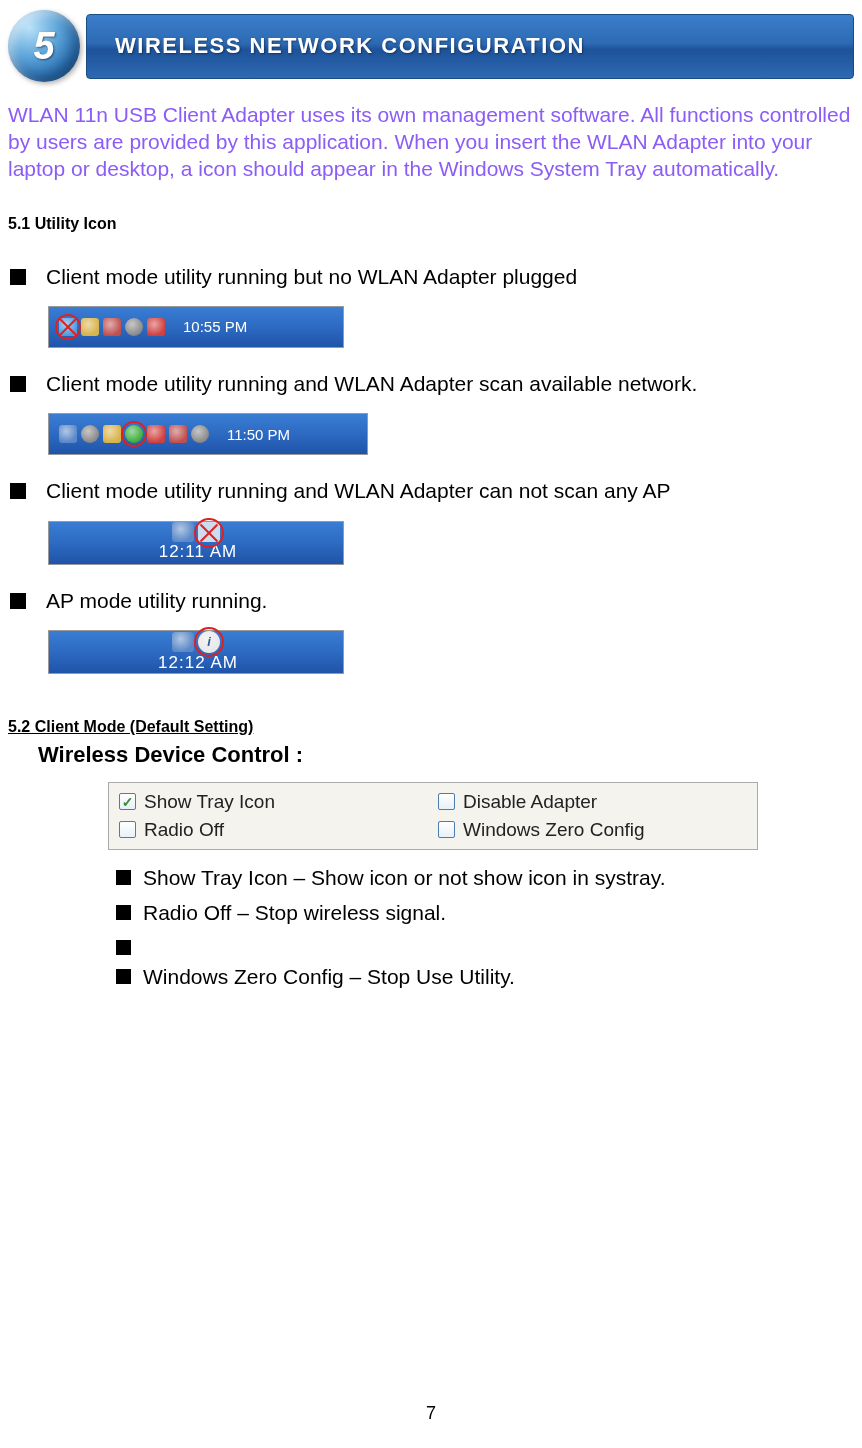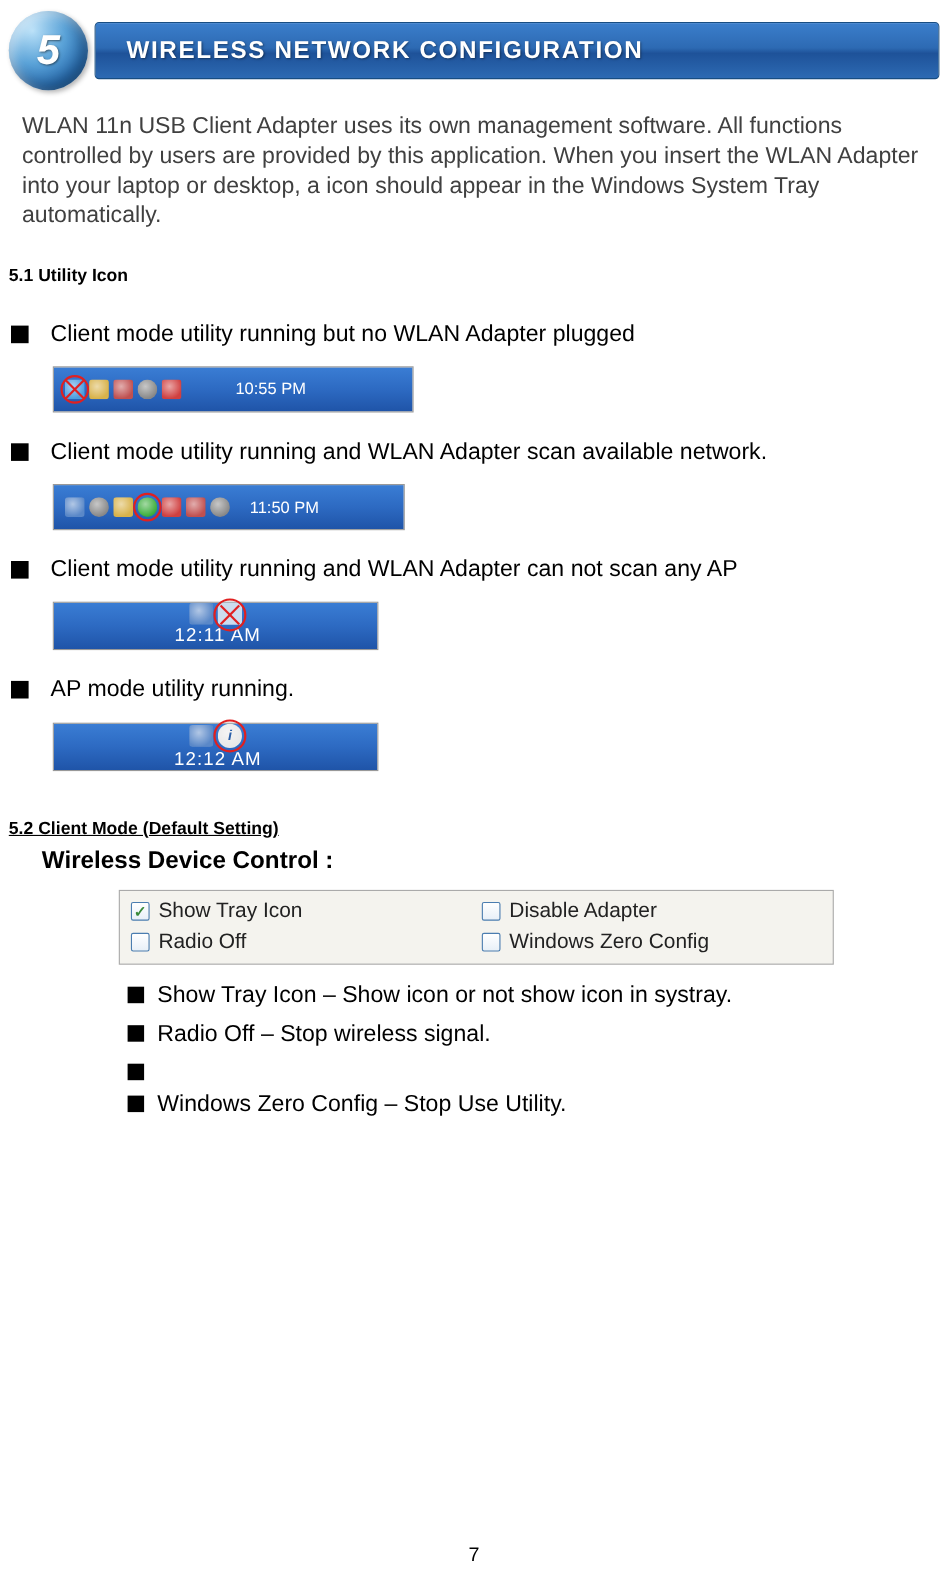--- a/index.html
+++ b/index.html
@@ -28,39 +28,39 @@
       color: #fff;
       font-weight: bold;
       font-size: 38px;
       font-style: italic;
       text-shadow: 1px 1px 2px rgba(0,0,0,0.5);
       margin-right: 20px;
       z-index: 2;
     }
     .banner-bar {
       flex: 1;
-      height: 52px;
+      height: 65px;
       background: linear-gradient(to bottom, #3b7ecb 0%, #2d6ab3 45%, #1e5299 55%, #2d6ab3 100%);
       border: 1px solid #184d82;
       border-radius: 4px;
       display: flex;
       align-items: center;
       padding-left: 28px;
       color: #fff;
       font-weight: bold;
       font-size: 22px;
       letter-spacing: 1.5px;
       text-shadow: 1px 1px 2px rgba(0,0,0,0.4);
       margin-left: -14px;
     }
     .intro {
       font-size: 21px;
       line-height: 1.28;
-      color: #404040;
-      margin: 18px 0 32px 12px;
+      color: #8b5cf6;
+      margin: 18px 0 32px 0;
     }
     .section-heading {
       font-weight: bold;
       font-size: 16px;
       margin: 10px 0 30px 0;
     }
     .subsection-heading {
       font-weight: bold;
       font-size: 22px;
       margin: 6px 0 2px 30px;
@@ -205,21 +205,21 @@
 
 <p class="intro">WLAN 11n USB Client Adapter uses its own management software. All functions controlled by users are provided by this application. When you insert the WLAN Adapter into your laptop or desktop, a icon should appear in the Windows System Tray automatically.</p>
 
 <h2 class="section-heading">5.1 Utility Icon</h2>
 
 
 <div class="bullet-item">
   <div class="square-bullet"></div>
   <div class="bullet-text">Client mode utility running but no WLAN Adapter plugged</div>
 </div>
-<div class="tray-shot" style="width:328px;gap:31px;">
+<div class="tray-shot" style="width:296px;">
   <div class="tray-icons">
     <span class="tray-icon ic-net">
         <span class="red-circle red-cross"></span>
       </span>
     <span class="tray-icon ic-key"></span>
     <span class="tray-icon ic-plug"></span>
     <span class="tray-icon ic-vol"></span>
     <span class="tray-icon ic-shield"></span>
   </div>
   <span class="tray-time">10:55 PM</span>

